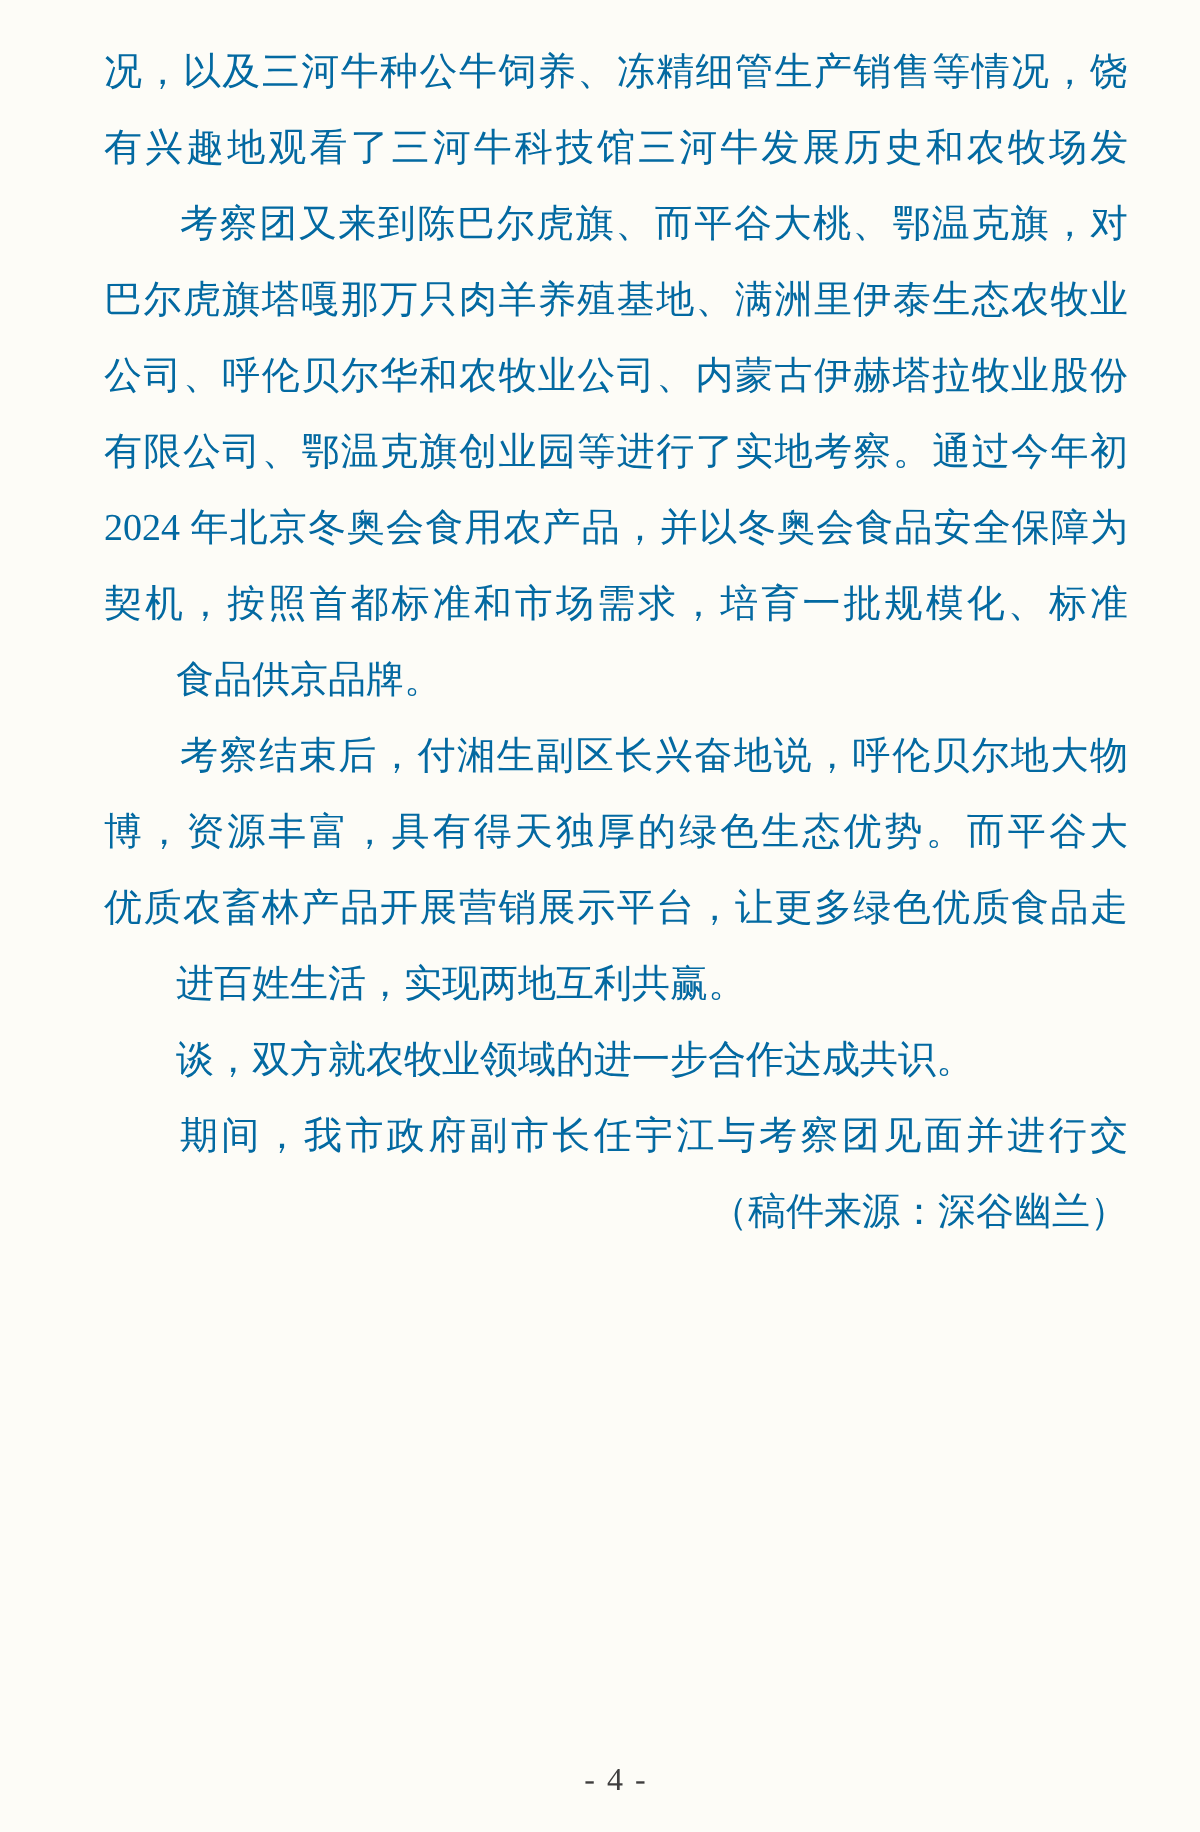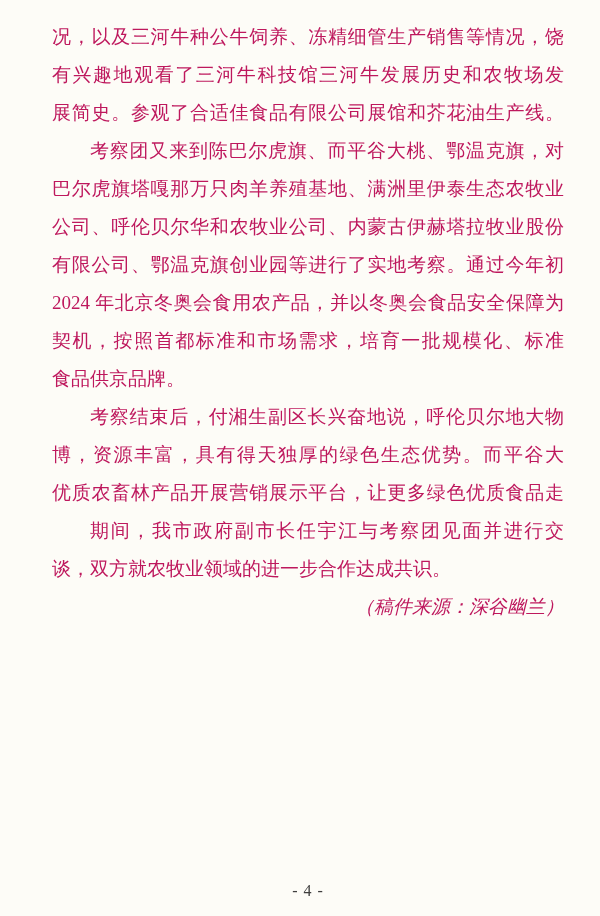--- a/index.html
+++ b/index.html
@@ -17,42 +17,42 @@
     height: 916px;
     background: #fdfcf7;
     overflow: hidden;
     font-family: "Liberation Serif", "DejaVu Serif", serif;
   }
   .text-block {
     position: absolute;
     left: 52px;
     top: 18px;
     width: 512px;
-    color: #be185d;
+    color: #0369a1;
     font-size: 19px;
   }
   .line {
     height: 38px;
     line-height: 38px;
     overflow: hidden;
     text-align: justify;
     text-align-last: justify;
     text-justify: inter-character;
   }
   .line.end {
     text-align: right;
     text-align-last: left;
+    margin-left: 36px;
   }
   .line.indent {
     text-indent: 38px;
   }
   .line.source {
     text-align: right;
     text-align-last: right;
-    font-style: italic;
   }
   .page-number {
     position: absolute;
     left: 52px;
     top: 880px;
     width: 512px;
     line-height: 22px;
     text-align: center;
     color: #3f3e3e;
     font-size: 16px;
@@ -60,29 +60,29 @@
     font-family: "Liberation Serif", "DejaVu Serif", serif;
   }
 </style>
 </head>
 <body>
 
 <div class="page">
   <div class="text-block">
     <div class="line full">况，以及三河牛种公牛饲养、冻精细管生产销售等情况，饶</div>
     <div class="line full">有兴趣地观看了三河牛科技馆三河牛发展历史和农牧场发</div>
-    <div class="line full">展简史。参观了合适佳食品有限公司展馆和芥花油生产线。</div>
     <div class="line full indent">考察团又来到陈巴尔虎旗、而平谷大桃、鄂温克旗，对陈</div>
     <div class="line full">巴尔虎旗塔嘎那万只肉羊养殖基地、满洲里伊泰生态农牧业</div>
     <div class="line full">公司、呼伦贝尔华和农牧业公司、内蒙古伊赫塔拉牧业股份</div>
     <div class="line full">有限公司、鄂温克旗创业园等进行了实地考察。通过今年初</div>
     <div class="line full">2024 年北京冬奥会食用农产品，并以冬奥会食品安全保障为</div>
     <div class="line full">契机，按照首都标准和市场需求，培育一批规模化、标准化、</div>
     <div class="line end">食品供京品牌。</div>
     <div class="line full indent">考察结束后，付湘生副区长兴奋地说，呼伦贝尔地大物</div>
     <div class="line full">博，资源丰富，具有得天独厚的绿色生态优势。而平谷大桃、</div>
     <div class="line full">优质农畜林产品开展营销展示平台，让更多绿色优质食品走</div>
+    <div class="line end">进百姓生活，实现两地互利共赢。</div>
+    <div class="line end">谈，双方就农牧业领域的进一步合作达成共识。</div>
     <div class="line full indent">期间，我市政府副市长任宇江与考察团见面并进行交</div>
-    <div class="line end">谈，双方就农牧业领域的进一步合作达成共识。</div>
     <div class="line source">（稿件来源：深谷幽兰）</div>
   </div>
   <div class="page-number">- 4 -</div>
 </div>
 
 </body></html>

